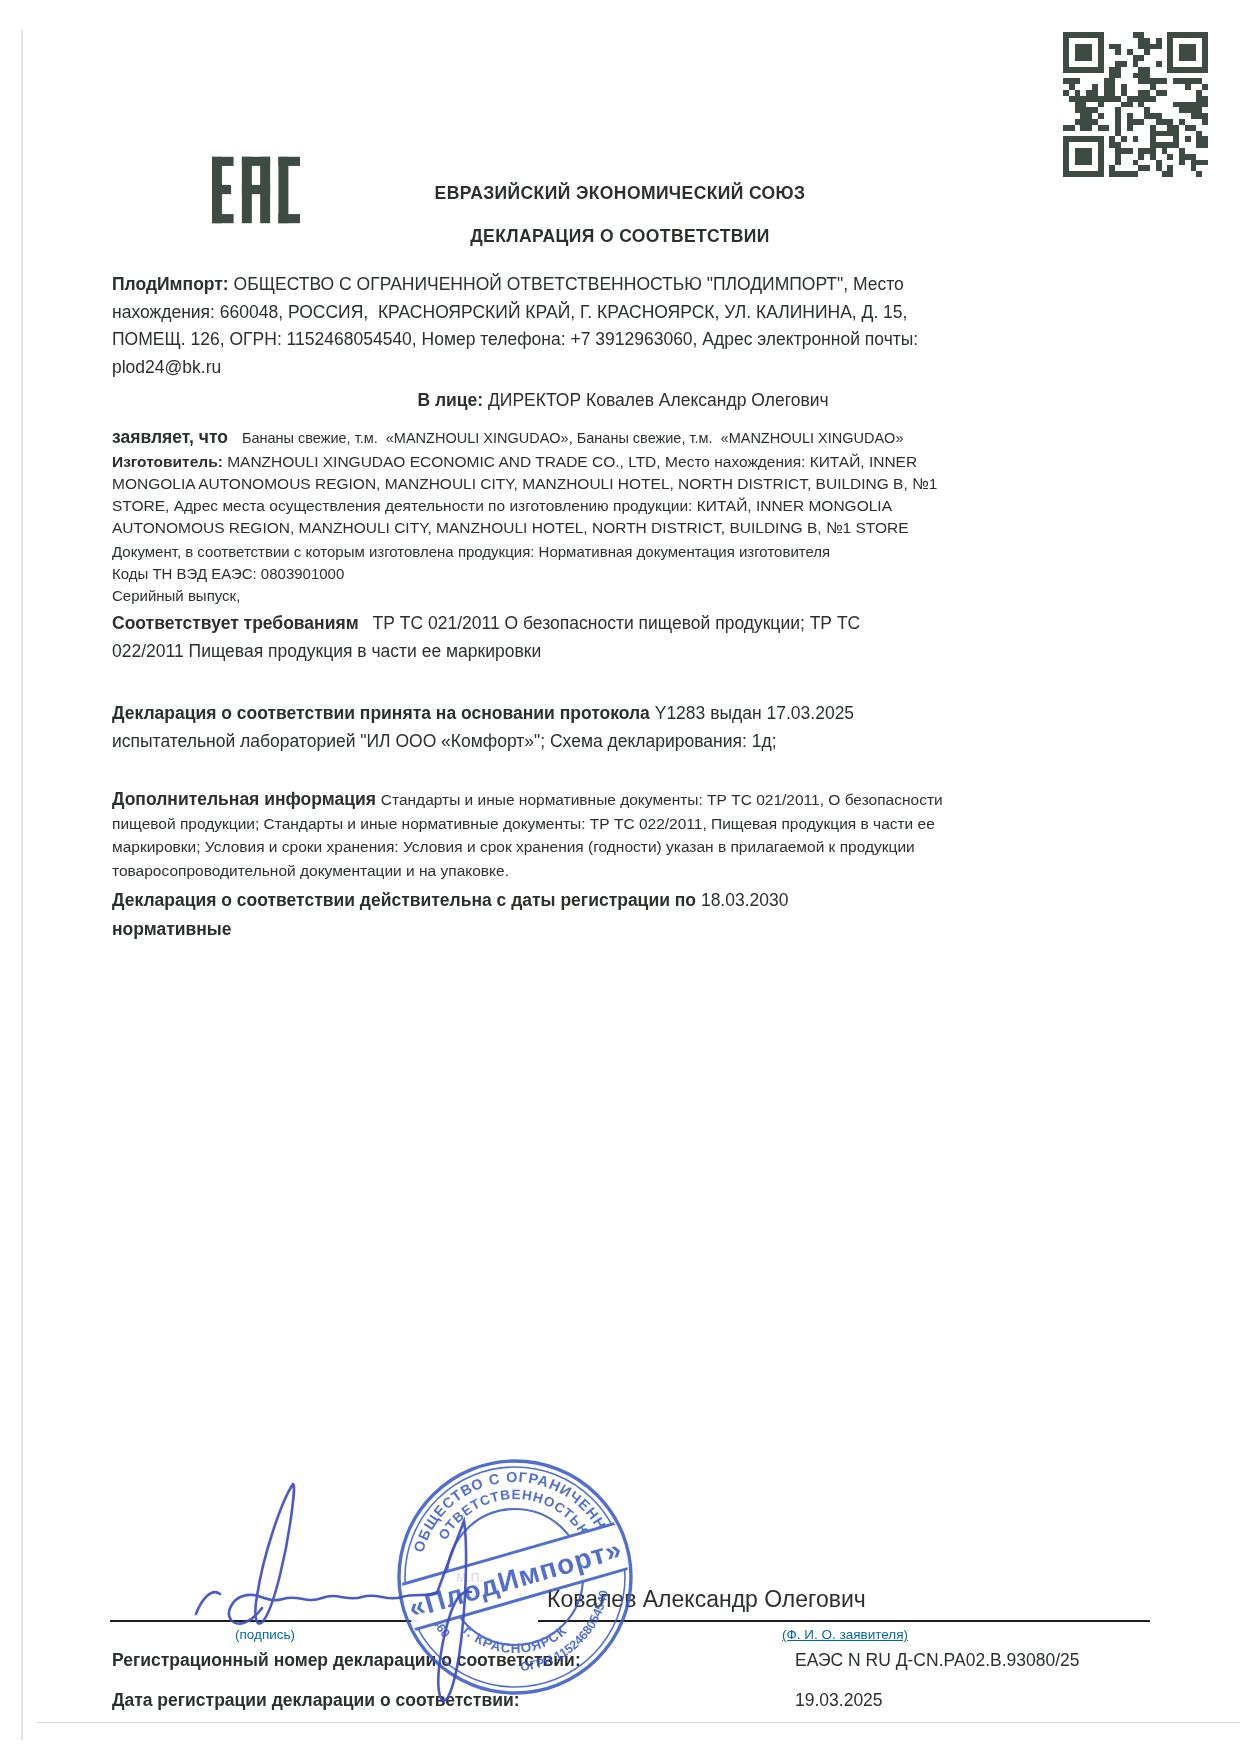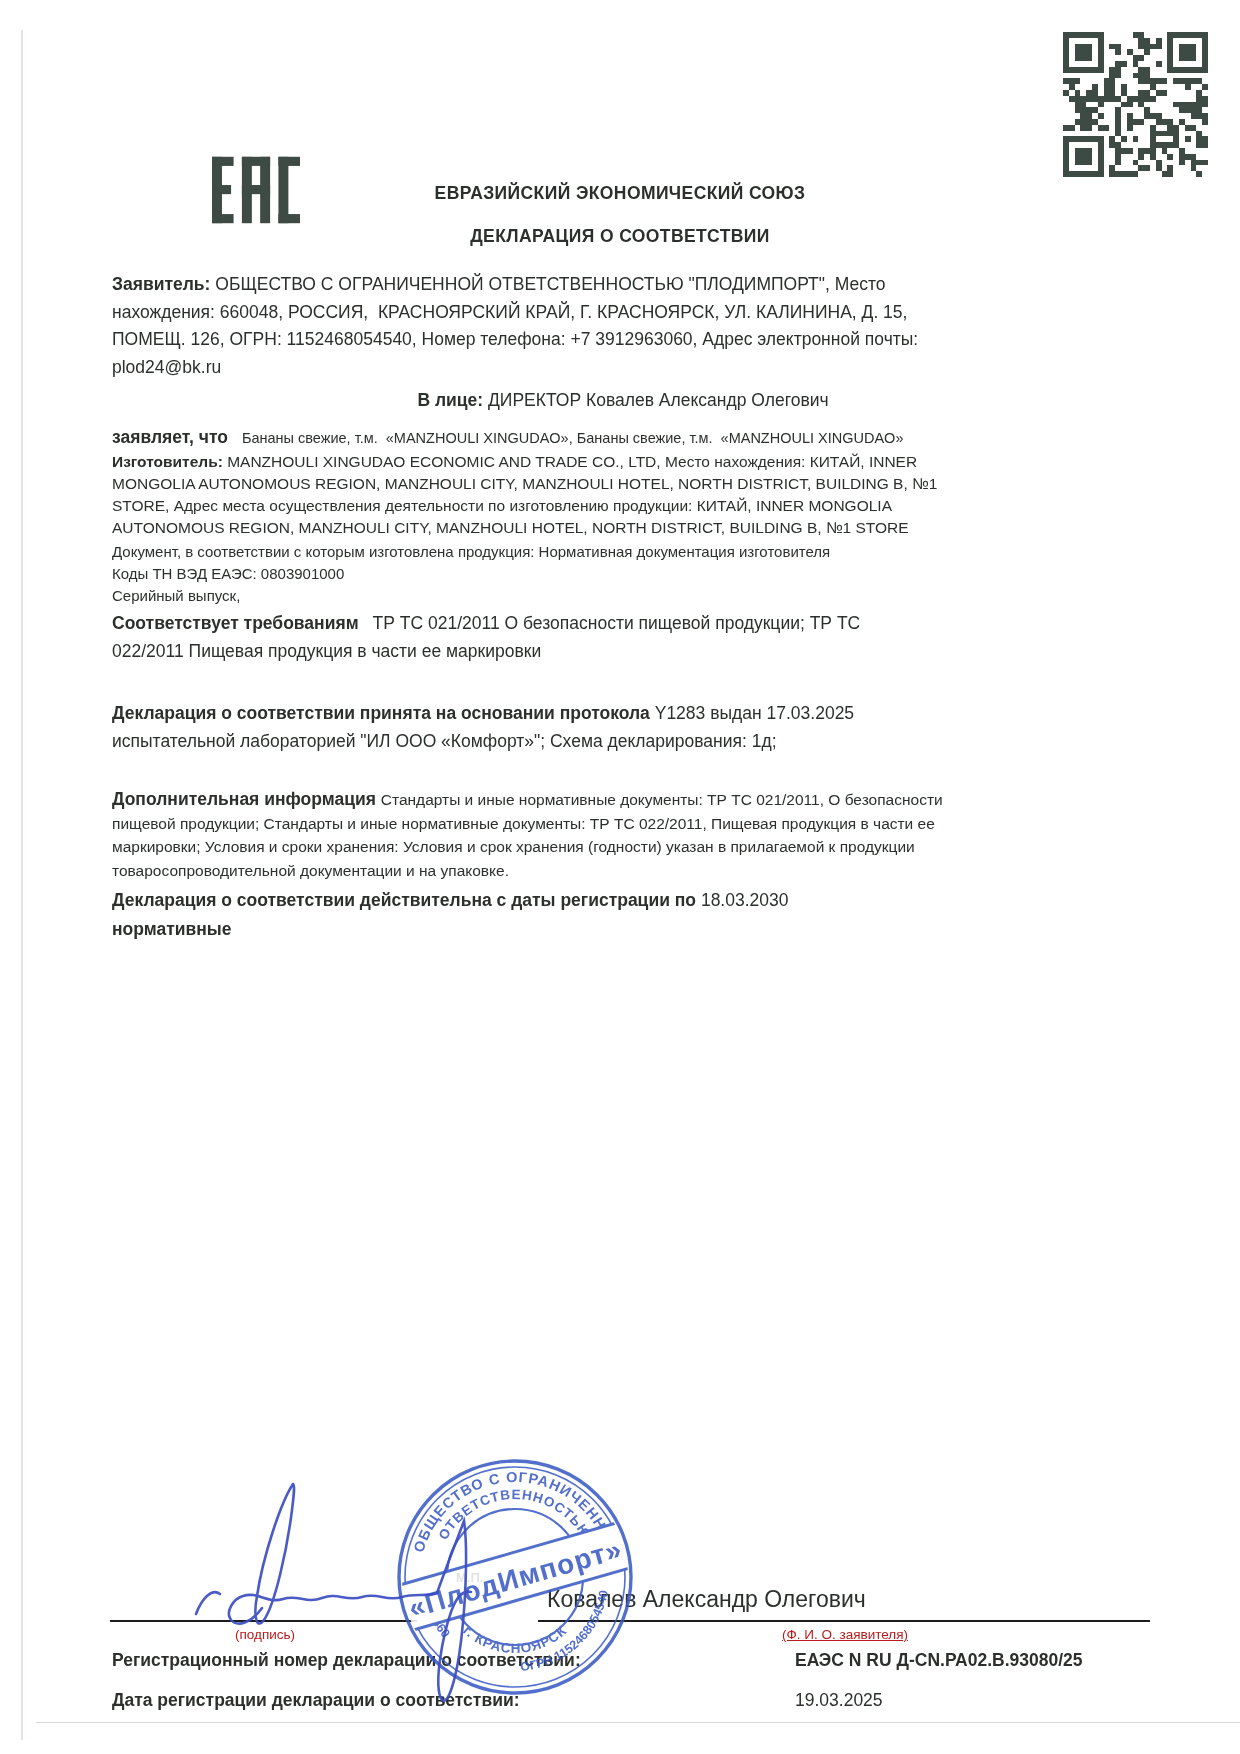--- a/index.html
+++ b/index.html
@@ -5,21 +5,21 @@
   html,body{margin:0;padding:0;background:#ffffff;}
   .page{position:relative;width:1240px;height:1754px;background:#fff;overflow:hidden;
         font-family:"Liberation Sans",sans-serif;color:#2b302c;}
   .abs{position:absolute;}
   .para{left:112px;width:1022px;font-size:17.5px;line-height:27.5px;white-space:pre-wrap;}
   .para b{font-weight:bold;}
   .small-para{font-size:15.5px;line-height:22px;}
   .tiny-para{font-size:15px;line-height:21px;}
   .ttl{left:0;width:100%;text-align:center;font-weight:bold;font-size:17.5px;letter-spacing:.4px;}
   .sig-line{height:2px;background:#1c1c1c;}
-  .caption{font-size:13.5px;color:#b91c1c;text-align:center;}
+  .caption{font-size:13.5px;color:#0369a1;text-align:center;}
   .bold-label{font-weight:bold;}
   .val-gap{margin-left:14px;}
   svg text{font-family:"Liberation Sans",sans-serif;}
   .scanline{background:#ecdfe2;width:2px;}
   .bottomline{height:1px;background:#d9d9d9;}
 </style>
 </head>
 <body>
 
 <div class="page">
@@ -50,21 +50,21 @@
         <path d="M12,0h1v1h-1zM13,0h1v1h-1zM13,1h1v1h-1zM14,1h1v1h-1zM16,1h1v1h-1zM8,2h1v1h-1zM9,2h1v1h-1zM13,2h1v1h-1zM14,2h1v1h-1zM15,2h1v1h-1zM16,2h1v1h-1zM9,3h1v1h-1zM11,3h1v1h-1zM14,3h1v1h-1zM12,4h1v1h-1zM13,4h1v1h-1zM9,5h1v1h-1zM10,5h1v1h-1zM12,5h1v1h-1zM16,5h1v1h-1zM8,6h1v1h-1zM9,6h1v1h-1zM13,6h1v1h-1zM14,6h1v1h-1zM8,7h1v1h-1zM9,7h1v1h-1zM12,7h1v1h-1zM13,7h1v1h-1zM14,7h1v1h-1zM0,8h1v1h-1zM1,8h1v1h-1zM2,8h1v1h-1zM7,8h1v1h-1zM8,8h1v1h-1zM13,8h1v1h-1zM14,8h1v1h-1zM15,8h1v1h-1zM16,8h1v1h-1zM17,8h1v1h-1zM19,8h1v1h-1zM20,8h1v1h-1zM21,8h1v1h-1zM22,8h1v1h-1zM23,8h1v1h-1zM1,9h1v1h-1zM5,9h1v1h-1zM7,9h1v1h-1zM8,9h1v1h-1zM10,9h1v1h-1zM15,9h1v1h-1zM21,9h1v1h-1zM24,9h1v1h-1zM0,10h1v1h-1zM2,10h1v1h-1zM4,10h1v1h-1zM5,10h1v1h-1zM7,10h1v1h-1zM8,10h1v1h-1zM10,10h1v1h-1zM13,10h1v1h-1zM14,10h1v1h-1zM16,10h1v1h-1zM17,10h1v1h-1zM23,10h1v1h-1zM1,11h1v1h-1zM2,11h1v1h-1zM3,11h1v1h-1zM4,11h1v1h-1zM5,11h1v1h-1zM6,11h1v1h-1zM7,11h1v1h-1zM8,11h1v1h-1zM9,11h1v1h-1zM11,11h1v1h-1zM12,11h1v1h-1zM13,11h1v1h-1zM14,11h1v1h-1zM15,11h1v1h-1zM23,11h1v1h-1zM24,11h1v1h-1zM2,12h1v1h-1zM3,12h1v1h-1zM6,12h1v1h-1zM10,12h1v1h-1zM11,12h1v1h-1zM13,12h1v1h-1zM19,12h1v1h-1zM20,12h1v1h-1zM21,12h1v1h-1zM22,12h1v1h-1zM23,12h1v1h-1zM24,12h1v1h-1zM2,13h1v1h-1zM3,13h1v1h-1zM4,13h1v1h-1zM5,13h1v1h-1zM9,13h1v1h-1zM14,13h1v1h-1zM20,13h1v1h-1zM21,13h1v1h-1zM22,13h1v1h-1zM23,13h1v1h-1zM3,14h1v1h-1zM4,14h1v1h-1zM6,14h1v1h-1zM9,14h1v1h-1zM11,14h1v1h-1zM14,14h1v1h-1zM15,14h1v1h-1zM16,14h1v1h-1zM22,14h1v1h-1zM23,14h1v1h-1zM24,14h1v1h-1zM2,15h1v1h-1zM3,15h1v1h-1zM4,15h1v1h-1zM5,15h1v1h-1zM9,15h1v1h-1zM11,15h1v1h-1zM12,15h1v1h-1zM13,15h1v1h-1zM16,15h1v1h-1zM17,15h1v1h-1zM18,15h1v1h-1zM20,15h1v1h-1zM24,15h1v1h-1zM0,16h1v1h-1zM1,16h1v1h-1zM3,16h1v1h-1zM4,16h1v1h-1zM6,16h1v1h-1zM7,16h1v1h-1zM9,16h1v1h-1zM11,16h1v1h-1zM15,16h1v1h-1zM18,16h1v1h-1zM19,16h1v1h-1zM21,16h1v1h-1zM22,16h1v1h-1zM9,17h1v1h-1zM15,17h1v1h-1zM16,17h1v1h-1zM17,17h1v1h-1zM18,17h1v1h-1zM19,17h1v1h-1zM23,17h1v1h-1zM8,18h1v1h-1zM10,18h1v1h-1zM12,18h1v1h-1zM15,18h1v1h-1zM19,18h1v1h-1zM21,18h1v1h-1zM23,18h1v1h-1zM24,18h1v1h-1zM8,19h1v1h-1zM9,19h1v1h-1zM15,19h1v1h-1zM16,19h1v1h-1zM17,19h1v1h-1zM18,19h1v1h-1zM19,19h1v1h-1zM23,19h1v1h-1zM24,19h1v1h-1zM9,20h1v1h-1zM10,20h1v1h-1zM11,20h1v1h-1zM13,20h1v1h-1zM14,20h1v1h-1zM15,20h1v1h-1zM17,20h1v1h-1zM20,20h1v1h-1zM9,21h1v1h-1zM13,21h1v1h-1zM15,21h1v1h-1zM18,21h1v1h-1zM20,21h1v1h-1zM21,21h1v1h-1zM22,21h1v1h-1zM9,22h1v1h-1zM12,22h1v1h-1zM16,22h1v1h-1zM20,22h1v1h-1zM22,22h1v1h-1zM23,22h1v1h-1zM24,22h1v1h-1zM8,23h1v1h-1zM13,23h1v1h-1zM14,23h1v1h-1zM16,23h1v1h-1zM18,23h1v1h-1zM22,23h1v1h-1zM8,24h1v1h-1zM9,24h1v1h-1zM10,24h1v1h-1zM11,24h1v1h-1zM12,24h1v1h-1zM17,24h1v1h-1zM18,24h1v1h-1zM23,24h1v1h-1z" fill="#3e4b44"></path>
         <path d="M0,0h7v7h-7z M1,1v5h5v-5z M2,2h3v3h-3z" fill="#3e4b44" fill-rule="evenodd"></path>
         <path d="M18,0h7v7h-7z M19,1v5h5v-5z M20,2h3v3h-3z" fill="#3e4b44" fill-rule="evenodd"></path>
         <path d="M0,18h7v7h-7z M1,19v5h5v-5z M2,20h3v3h-3z" fill="#3e4b44" fill-rule="evenodd"></path>
       </svg>
   </div>
 
   <div class="abs ttl" style="top:226px;">ДЕКЛАРАЦИЯ О СООТВЕТСТВИИ</div>
   <div class="abs ttl" style="top:183px;">ЕВРАЗИЙСКИЙ ЭКОНОМИЧЕСКИЙ СОЮЗ</div>
 
-  <p class="abs para" style="top:271px;margin:0;"><b>Заявитель:</b><span> ОБЩЕСТВО С ОГРАНИЧЕННОЙ ОТВЕТСТВЕННОСТЬЮ "ПЛОДИМПОРТ", Место
+  <p class="abs para" style="top:271px;margin:0;"><b>ПлодИмпорт:</b><span> ОБЩЕСТВО С ОГРАНИЧЕННОЙ ОТВЕТСТВЕННОСТЬЮ "ПЛОДИМПОРТ", Место
 нахождения: 660048, РОССИЯ,  КРАСНОЯРСКИЙ КРАЙ, Г. КРАСНОЯРСК, УЛ. КАЛИНИНА, Д. 15,
 ПОМЕЩ. 126, ОГРН: 1152468054540, Номер телефона: +7 3912963060, Адрес электронной почты:
 plod24@bk.ru</span></p>
 
   <p class="abs para" style="top:387px;margin:0;text-align:center;"><b>В лице:</b><span> ДИРЕКТОР Ковалев Александр Олегович</span></p>
 
   <p class="abs para" style="top:424px;margin:0;"><b>заявляет, что</b><span class="val-gap" style="font-size:14.5px;">Бананы свежие, т.м.  «MANZHOULI XINGUDAO», Бананы свежие, т.м.  «MANZHOULI XINGUDAO»</span></p>
 
   <p class="abs para small-para" style="top:451px;margin:0;"><b>Изготовитель:</b><span> MANZHOULI XINGUDAO ECONOMIC AND TRADE CO., LTD, Место нахождения: КИТАЙ, INNER
 MONGOLIA AUTONOMOUS REGION, MANZHOULI CITY, MANZHOULI HOTEL, NORTH DISTRICT, BUILDING B, №1
@@ -131,18 +131,18 @@
 
   <div class="abs" style="left:547px;top:1586px;font-size:23px;z-index:1;">Ковалев Александр Олегович</div>
 
   <div class="abs sig-line" style="left:110px;top:1620px;width:307px;z-index:1;"></div>
   <div class="abs sig-line" style="left:538px;top:1620px;width:612px;z-index:1;"></div>
 
   <div class="abs caption" style="left:150px;top:1627px;width:230px;">(подпись)</div>
   <div class="abs caption" style="left:700px;top:1627px;width:290px;text-decoration:underline;">(Ф. И. О. заявителя)</div>
 
   <div class="abs bold-label" style="left:112px;top:1650px;font-size:17.5px;z-index:1;">Регистрационный номер декларации о соответствии:</div>
-  <div class="abs" style="left:795px;top:1650px;font-size:17.5px;z-index:1;font-weight:bold;">ЕАЭС N RU Д-CN.РА02.В.93080/25</div>
+  <div class="abs" style="left:795px;top:1650px;font-size:17.5px;z-index:1;">ЕАЭС N RU Д-CN.РА02.В.93080/25</div>
 
   <div class="abs bold-label" style="left:112px;top:1690px;font-size:17.5px;">Дата регистрации декларации о соответствии:</div>
   <div class="abs" style="left:795px;top:1690px;font-size:17.5px;">19.03.2025</div>
 
 </div>
 
 </body></html>

